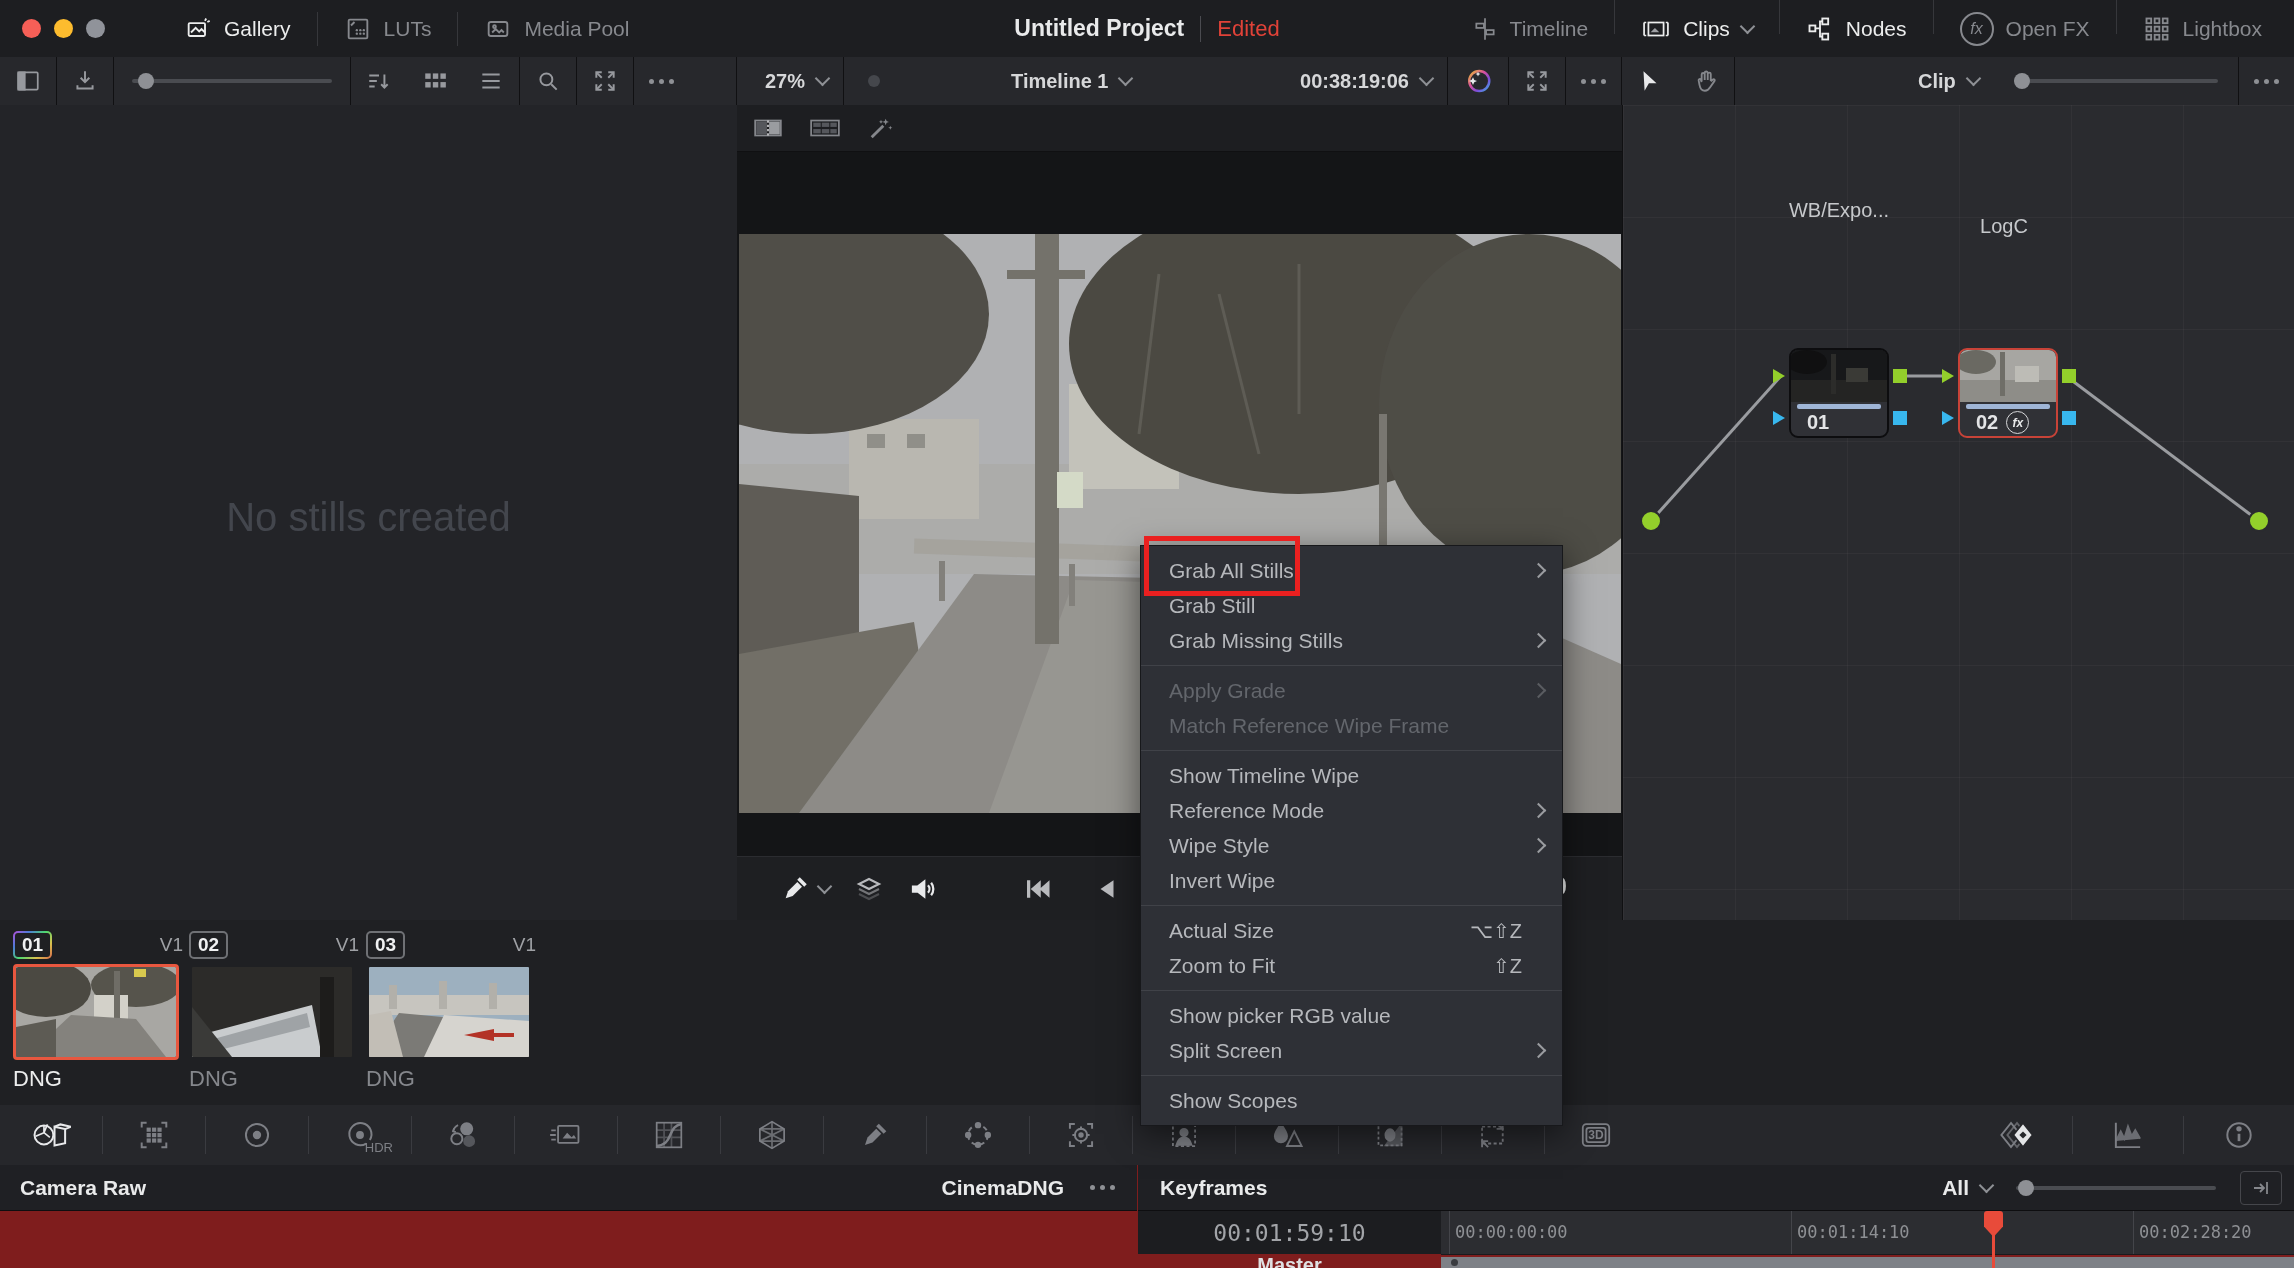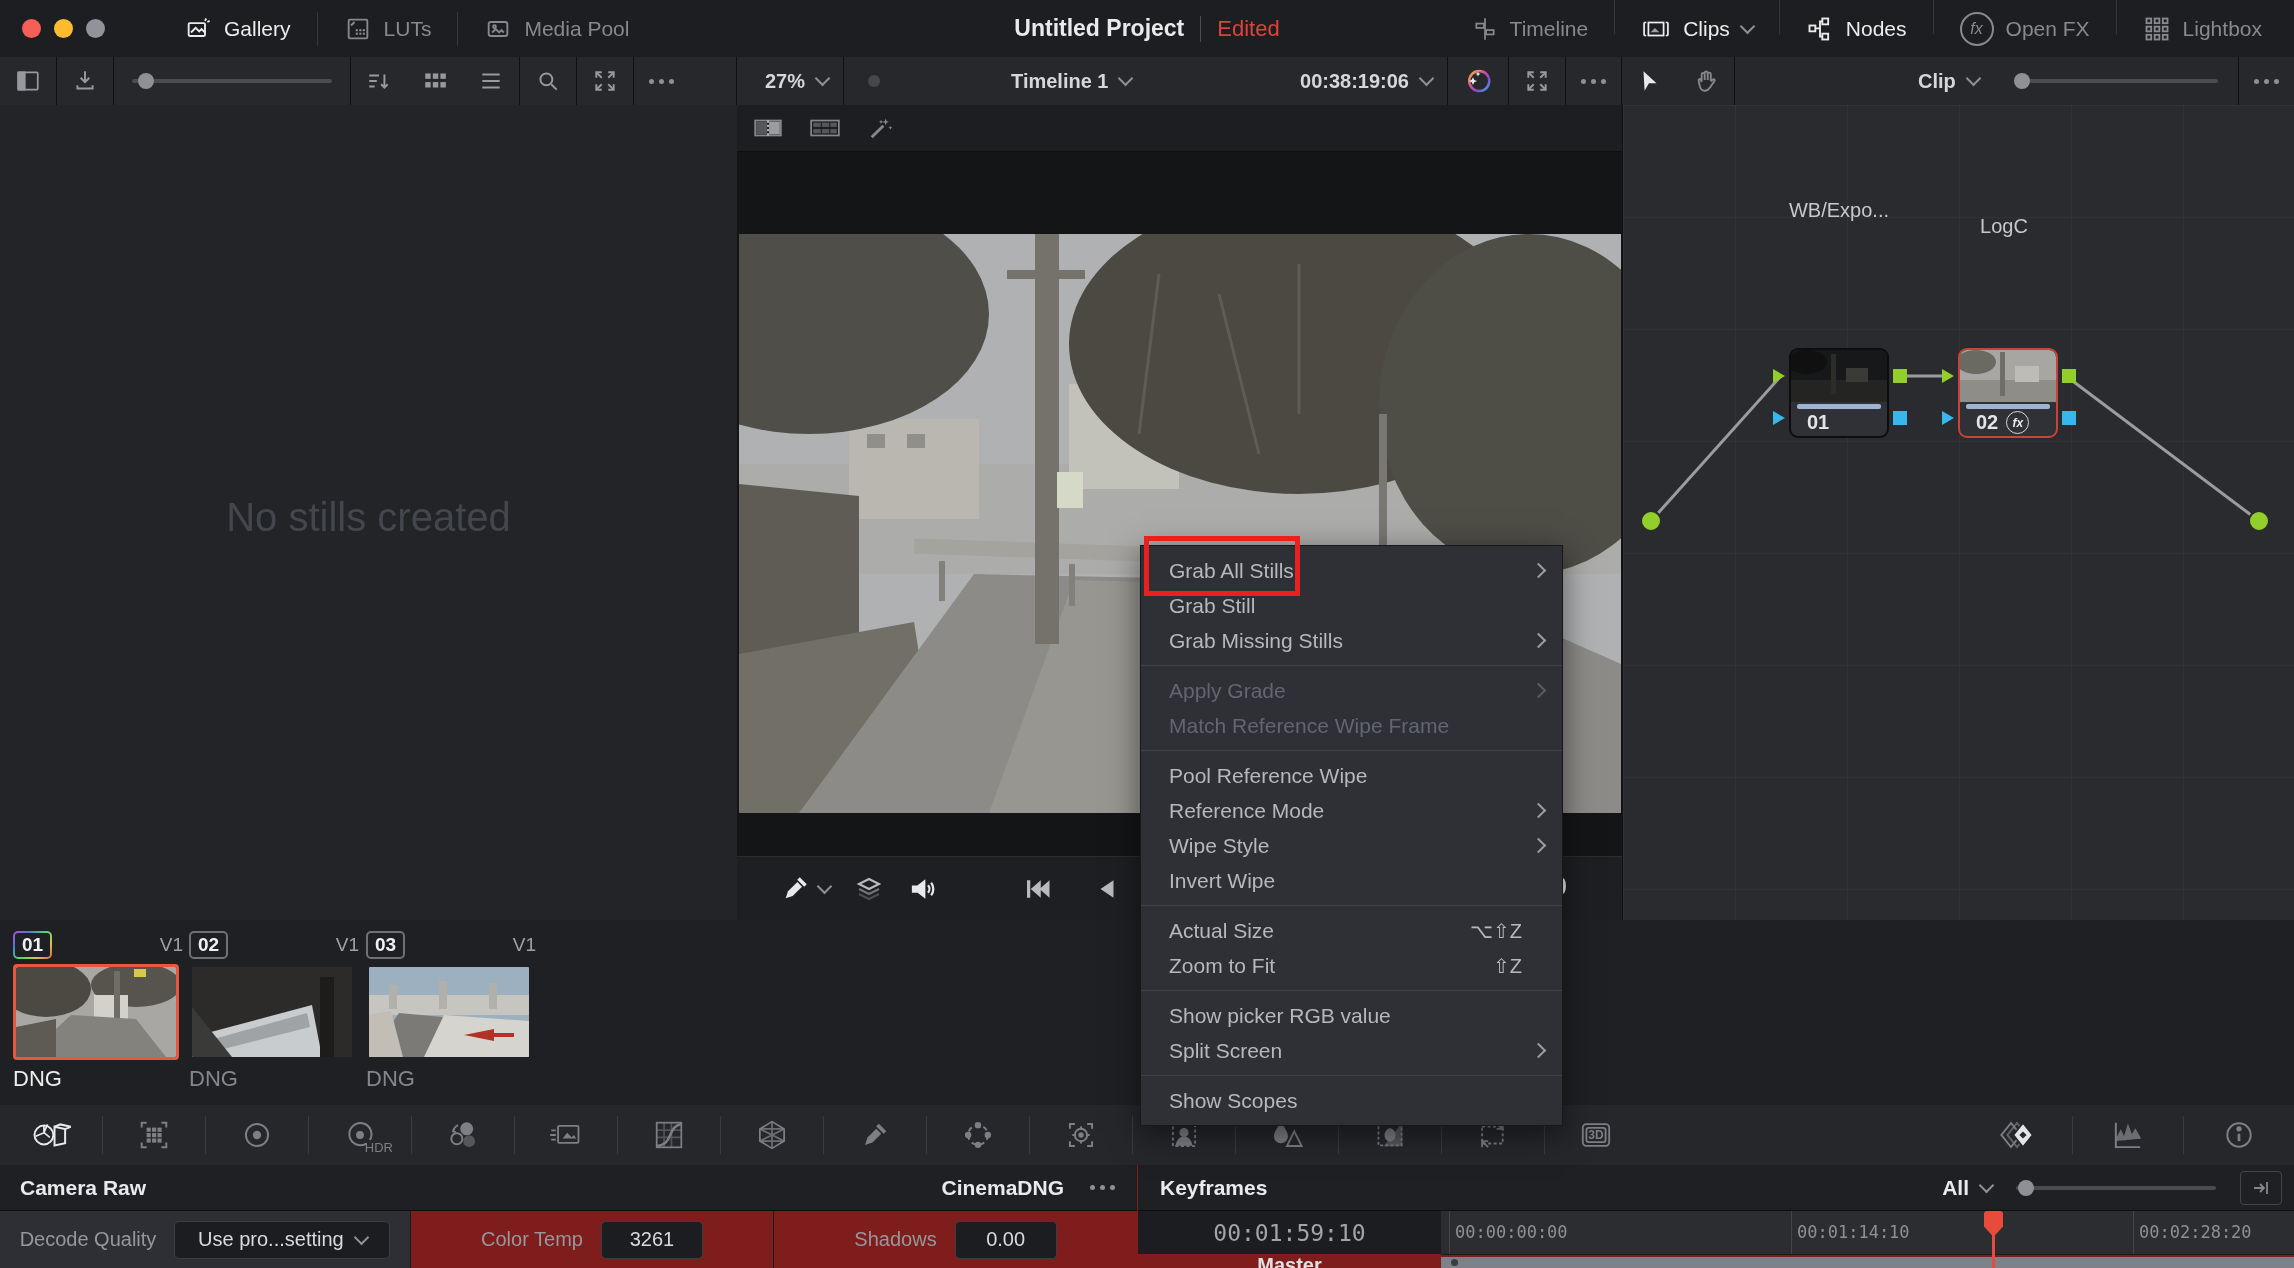--- a/index.html
+++ b/index.html
@@ -770,41 +770,20 @@
   <div id="bottom" class="abs">
     <div id="cr-header">
       <span class="t1">Camera Raw</span>
       <span class="fmt">CinemaDNG</span>
       <span class="dots3" style="margin:0 22px 0 26px;">
           <i></i>
           <i></i>
           <i></i>
         </span>
     </div>
-    <div id="cr-content">
-      <div class="cr-col" style="width:411px;background:#2e2f34;">
-        <span class="field-label">Decode Quality</span>
-        <span class="field-box" style="width:214px;height:36px;gap:12px;">
-          <span>Use pro...setting</span>
-          <span class="chev" style="border-color:#8e9095;"></span>
-        </span>
-      </div>
-      <div class="cr-col" style="width:363px;">
-        <span class="field-label">Color Temp</span>
-        <span class="field-box" style="width:100px;height:36px;">
-          <span>3261</span>
-        </span>
-      </div>
-      <div class="cr-col" style="width:363px;border-right:none;">
-        <span class="field-label">Shadows</span>
-        <span class="field-box" style="width:100px;height:36px;">
-          <span>0.00</span>
-        </span>
-      </div>
-    </div>
 
     <div id="kf-header">
       <span class="t1">Keyframes</span>
       <span style="margin-left:auto;display:flex;align-items:center;gap:12px;">
         <span style="font-size:21px;font-weight:bold;color:#e9eaeb;">All</span>
         <span class="chev"></span>
       </span>
       <span style="width:200px;margin:0 24px;" class="slider">
           <span class="knob" style="left:2px;"></span>
         </span>
@@ -851,21 +830,21 @@
     <div class="msep"></div>
     <div class="mi disabled">
         <span>Apply Grade</span>
         <span class="sub"></span>
       </div>
     <div class="mi disabled">
         <span>Match Reference Wipe Frame</span>
       </div>
     <div class="msep"></div>
     <div class="mi">
-        <span>Pool Reference Wipe</span>
+        <span>Show Timeline Wipe</span>
       </div>
     <div class="mi">
         <span>Reference Mode</span>
         <span class="sub"></span>
       </div>
     <div class="mi">
         <span>Wipe Style</span>
         <span class="sub"></span>
       </div>
     <div class="mi">

